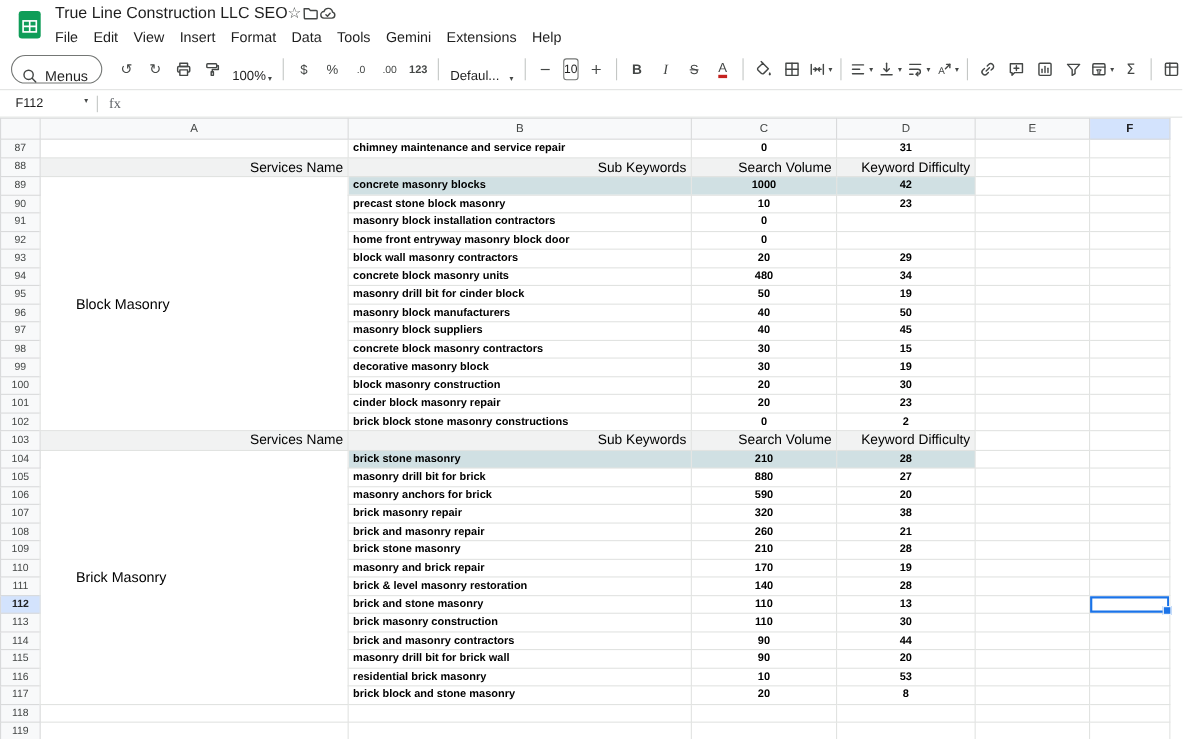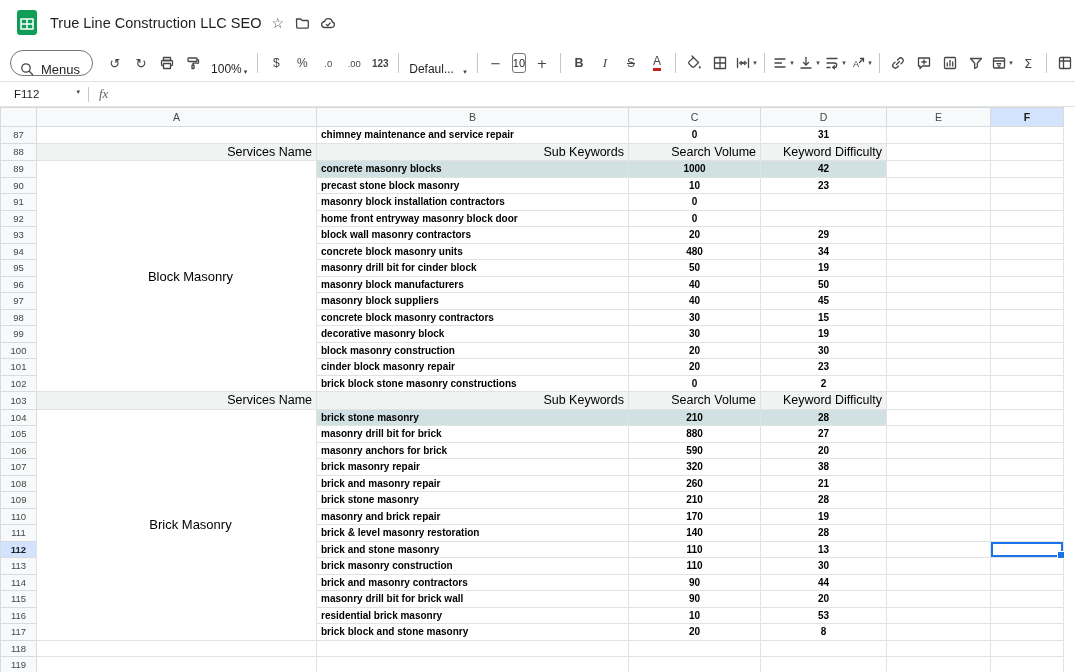--- a/index.html
+++ b/index.html
@@ -8,21 +8,21 @@
     --selected-header-bg:#d3e3fd; --logo-green:#0f9d58; --grid-line:#e1e3e1;
     --header-bg:#f8f9fa; --icon:#444746;
   }
   body{ font-family:"Liberation Sans","DejaVu Sans",sans-serif; background:#fff; }
   .app{ width:1075px; height:672px; overflow:hidden; background:#fff; position:relative; }
 
   
   .titlebar{ height:45px; display:flex; align-items:center; gap:10px; padding-left:14px; }
   .logo{ display:flex; align-items:center; }
   .title-block{ display:flex; flex-direction:column; }
-  .title-row{ display:flex; align-items:center; gap:10px; height:21px; }
+  .title-row{ display:flex; align-items:center; height:21px; }
   .doc-title{ font-size:14.5px; color:#1f1f1f; }
   .t-ico{ color:var(--icon); font-size:14px; line-height:1; display:flex; align-items:center; font-family:"DejaVu Sans",sans-serif;}
   .menu-row{ display:flex; height:22px; align-items:center; margin-left:-7px; }
   .menu-item{ font-size:13px; color:#1f1f1f; padding:1px 7px; border-radius:4px; cursor:default; }
 
   
   .toolbar{ height:37px; display:flex; align-items:center; gap:2px; padding:0 10px; border-bottom:1px solid var(--grid-line); }
   .menus-pill{ display:flex; align-items:center; gap:6px; border:1px solid #747775; border-radius:16px; height:26px; padding:12px 12px 0 8px; font-size:13px; color:#1f1f1f; margin-right:8px; }
   .tbtn{ min-width:24px; height:26px; padding:0 3px; display:flex; align-items:center; justify-content:center; border-radius:4px; font-size:12px; color:var(--icon); }
   .glyph{ font-family:"DejaVu Sans",sans-serif; font-size:13px; line-height:1; }
@@ -36,36 +36,36 @@
   .smalltxt{ font-size:9.5px; letter-spacing:0; }
   .num123{ font-size:10px; font-weight:700; }
   .fontname{ width:52px; overflow:hidden; white-space:nowrap; text-overflow:clip; }
   .sizebox{ width:24px; height:20px; border:1px solid #747775; border-radius:3px; display:flex; align-items:center; justify-content:center; font-size:11px; color:#1f1f1f; margin:0 2px; }
   svg.ic{ width:16px; height:16px; stroke:var(--icon); fill:none; stroke-width:1.3; stroke-linecap:round; stroke-linejoin:round; flex:none; }
 
   
   .formulabar{ height:25px; display:flex; align-items:center; border-bottom:1px solid var(--grid-line); padding-left:14px; }
   .name-box{ width:66px; display:flex; align-items:flex-start; justify-content:space-between; font-size:11.5px; color:#1f1f1f; }
   .fdiv{ width:1px; height:15px; background:#c4c7c5; margin:0 10px 0 8px; }
-  .fx{ font-family:"Liberation Serif",serif; font-style:italic; font-size:13px; color:#5f6368; }
+  .fx{ font-family:"Liberation Serif",serif; font-size:13px; color:#5f6368; }
 
   
   .gridwrap{ height:565px; overflow:hidden; position:relative; }
   table{ border-collapse:collapse; table-layout:fixed; width:1063px; }
   thead tr{ height:19px; }
   tbody tr{ height:16.5px; }
   tbody tr.hrow{ height:17.5px; }
   th{ background:var(--header-bg); border:1px solid #d9dadb; font-weight:400; color:var(--icon); padding:0; }
   thead th{ font-size:10.5px; }
   tbody th{ font-size:9.5px; }
   th.selhdr{ background:var(--selected-header-bg); color:#202124; font-weight:700; }
   td{ border:1px solid var(--grid-line); font-size:10px; font-weight:700; color:#000; padding:0 4px; white-space:nowrap; overflow:hidden; background:#fff; }
   td.num{ text-align:center; padding:0 2px; }
   td.hcell{ background:var(--section-header-bg); font-weight:400; font-size:12.5px; text-align:right;padding-left:16px; }
-  td.amerge{ background:#fff; font-weight:400; font-size:13px; text-align:center; vertical-align:middle;padding-left:32px; }
+  td.amerge{ background:#fff; font-weight:400; font-size:13px; text-align:left; vertical-align:middle;padding-left:32px; }
   td.hl{ background:var(--row-highlight); }
   td.sel{ box-shadow:inset 0 0 0 2px var(--accent); position:relative; overflow:visible; }
   td.sel::after{ content:""; position:absolute; width:6px; height:6px; right:-2px; bottom:-2px; background:var(--accent); border:1px solid #fff; z-index:3; }
 </style>
 </head>
 <body>
 
 <div class="app">
 
   <div class="titlebar">
@@ -86,20 +86,32 @@
               <path d="M2.5 4h4.2l1.5 1.5h5.3a.8.8 0 0 1 .8.8v6a.8.8 0 0 1-.8.8h-10a.8.8 0 0 1-.8-.8z"></path>
             </svg>
         </span>
         <span class="t-ico">
           <svg class="ic" viewBox="0 0 16 16">
               <path d="M4.8 12.5a3 3 0 0 1-.3-6A4 4 0 0 1 12.3 7a2.8 2.8 0 0 1-.6 5.5z"></path>
               <path d="M6.3 9.4l1.4 1.4 2.4-2.8"></path>
             </svg>
         </span>
       </div>
+      <div class="menu-row">
+        <span class="menu-item">File</span>
+        <span class="menu-item">Edit</span>
+        <span class="menu-item">View</span>
+        <span class="menu-item">Insert</span>
+        <span class="menu-item">Format</span>
+        <span class="menu-item">Data</span>
+        <span class="menu-item">Tools</span>
+        <span class="menu-item">Gemini</span>
+        <span class="menu-item">Extensions</span>
+        <span class="menu-item">Help</span>
+      </div>
     </div>
   </div>
 
   <div class="toolbar">
     <span class="menus-pill">
       <svg class="ic" viewBox="0 0 16 16">
           <circle cx="7" cy="7" r="4.2"></circle>
           <line x1="10.2" y1="10.2" x2="13.5" y2="13.5"></line>
         </svg>
       <span>Menus</span>

